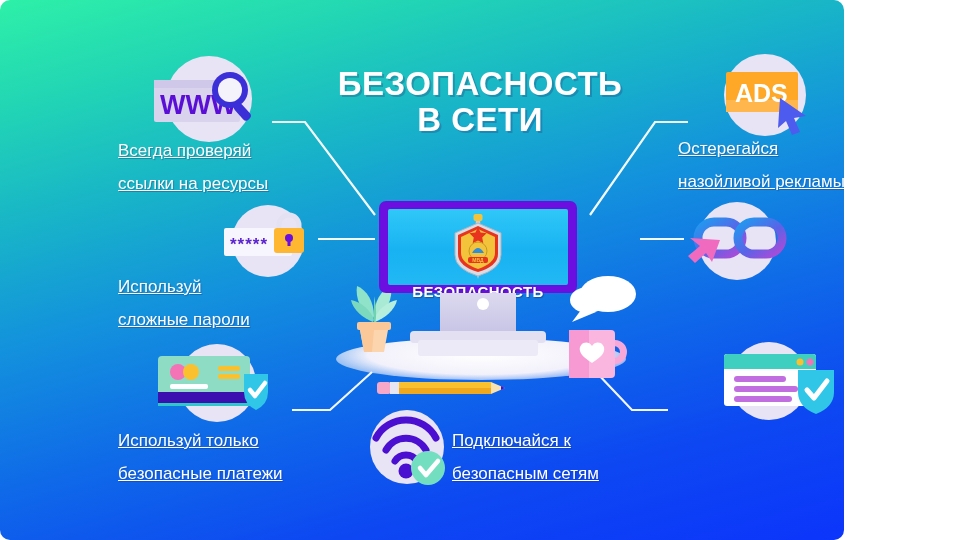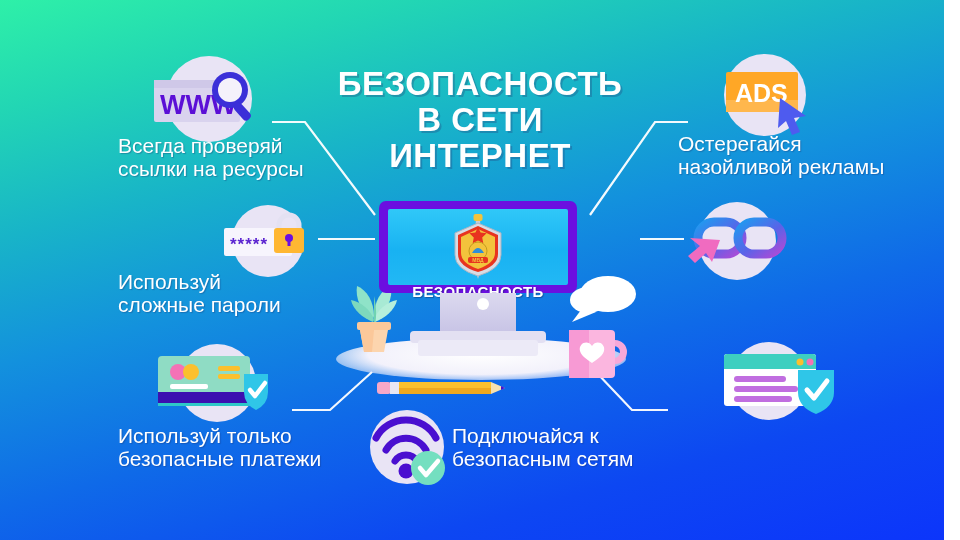--- a/index.html
+++ b/index.html
@@ -1,40 +1,42 @@
 <!DOCTYPE html>
 <html><head>
 <meta charset="utf-8">
 <style>
   html,body{margin:0;padding:0;}
   body{
     width:960px;height:540px;overflow:hidden;
     font-family:"Liberation Sans", sans-serif;
   }
   #stage{
-    position:relative;width:944px;height:540px;
+    position:relative;width:844px;height:540px;
     background:linear-gradient(165deg,#2ef0a8 0%, #22d6b4 14%, #18b4c8 30%, #1391dd 46%, #0f6ae8 64%, #0d47f2 82%, #0c35fb 100%);
     overflow:hidden;
+    border-radius:10px;
   }
   
   .lines{position:absolute;inset:0;}
   
   .title{
     position:absolute;left:300px;top:66px;width:360px;
     text-align:center;color:#ffffff;
     font-weight:bold;font-size:33px;line-height:36px;
     letter-spacing:0.5px;
     text-shadow:2px 2px 0 rgba(40,60,120,.30);
   }
   .title div{white-space:nowrap;}
   
   .cap{
-    position:absolute;color:#ffffff;font-size:21px;line-height:23px;
+    position:absolute;color:#ffffff;font-size:17px;line-height:33px;
     text-shadow:1px 1px 1px rgba(30,50,110,.35);
     white-space:pre-line;
+    text-decoration:underline;
   }
   
   .circ{position:absolute;border-radius:50%;background:#e9e4f5;}
   .icon{position:absolute;}
   
   .mon-frame{
     position:absolute;left:379px;top:201px;width:198px;height:92px;
     background:#6b0fe0;border-radius:7px;
   }
   .mon-screen{
@@ -84,21 +86,20 @@
       <path d="M640,239 L684,239"></path>
       <path d="M292,410 L330,410 L372,372"></path>
       <path d="M668,410 L632,410 L596,372"></path>
       <path d="M452,476 L452,452" opacity="0"></path>
     </g>
   </svg>
 
   <div class="title nosel">
     <div>БЕЗОПАСНОСТЬ</div>
     <div>В СЕТИ</div>
-    <div>ИНТЕРНЕТ</div>
   </div>
 
   <div class="circ" style="left:166px;top:56px;width:86px;height:86px;"></div>
   <svg class="icon" style="left:152px;top:64px;" width="112" height="74" viewBox="0 0 112 74">
     <rect x="2" y="16" width="86" height="42" rx="2" fill="#d9d3ee"></rect>
     <rect x="2" y="16" width="86" height="8" fill="#cfc8e8"></rect>
     <text x="8" y="50" font-family="Liberation Sans, sans-serif" font-size="27" font-weight="bold" fill="#5b0fd6">WWW</text>
     <g>
       <circle cx="78" cy="26" r="18" fill="#3b2fd8"></circle>
       <circle cx="78" cy="26" r="12" fill="#f4f2fb"></circle>

